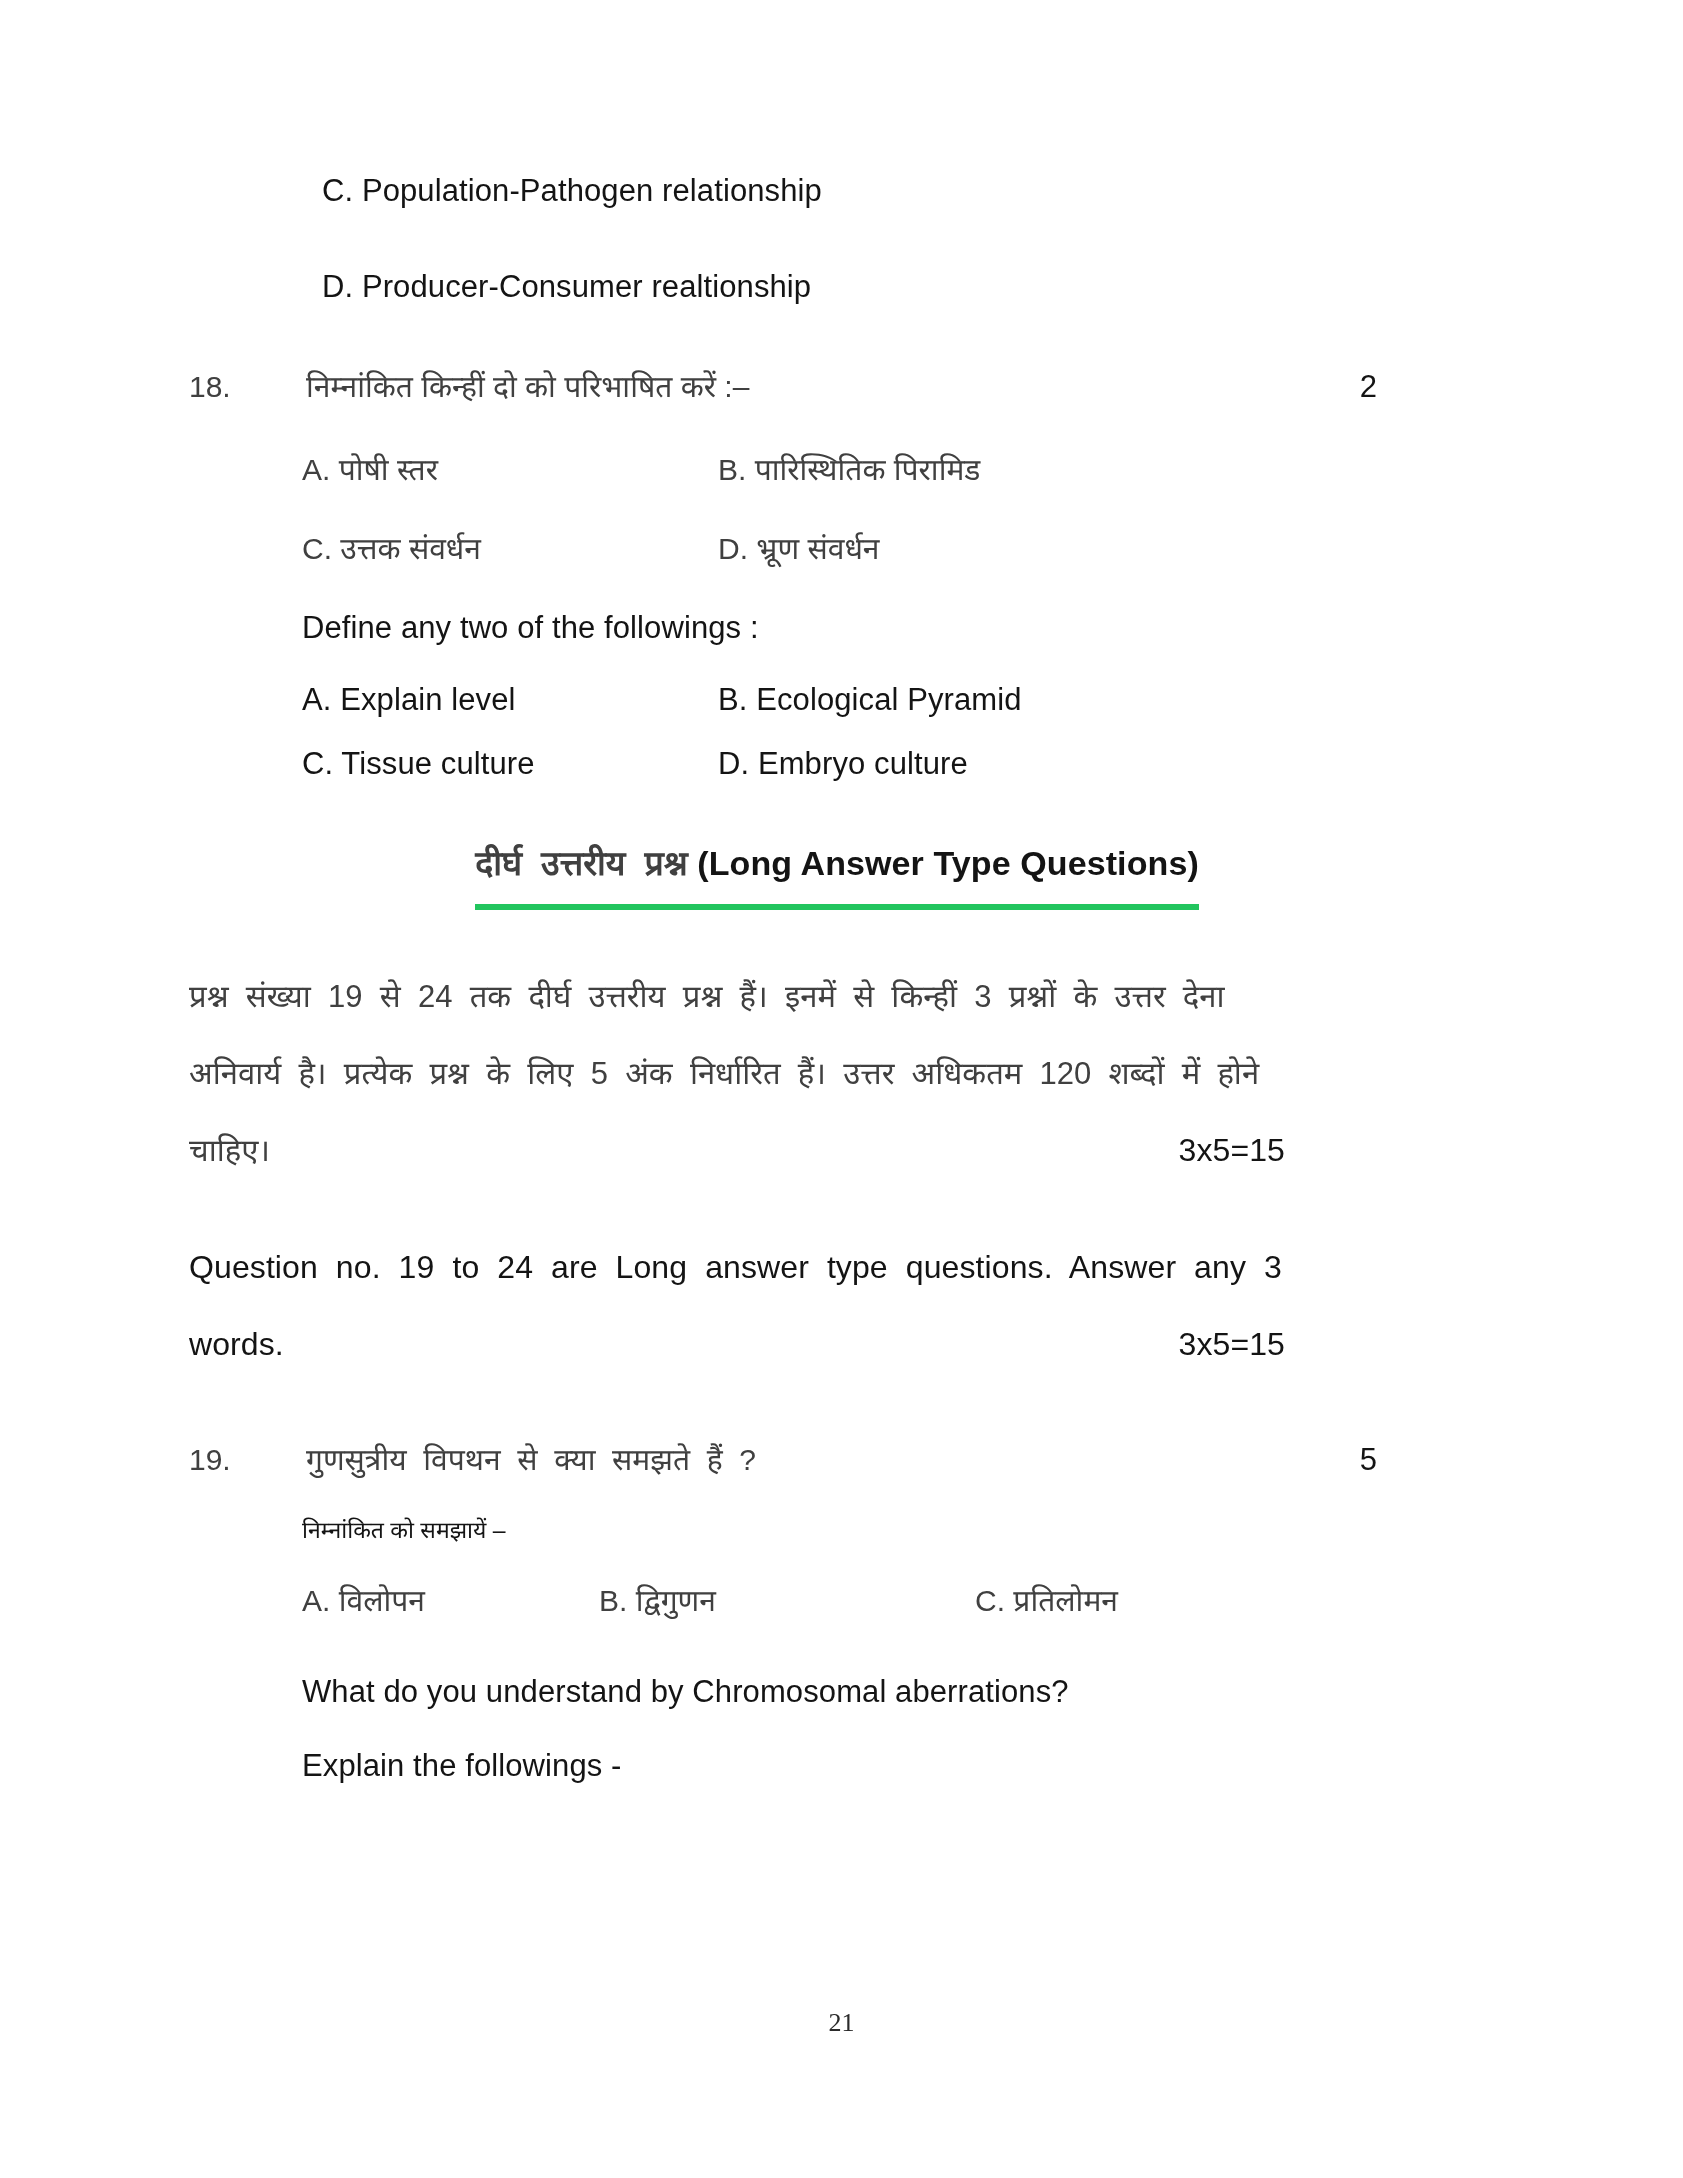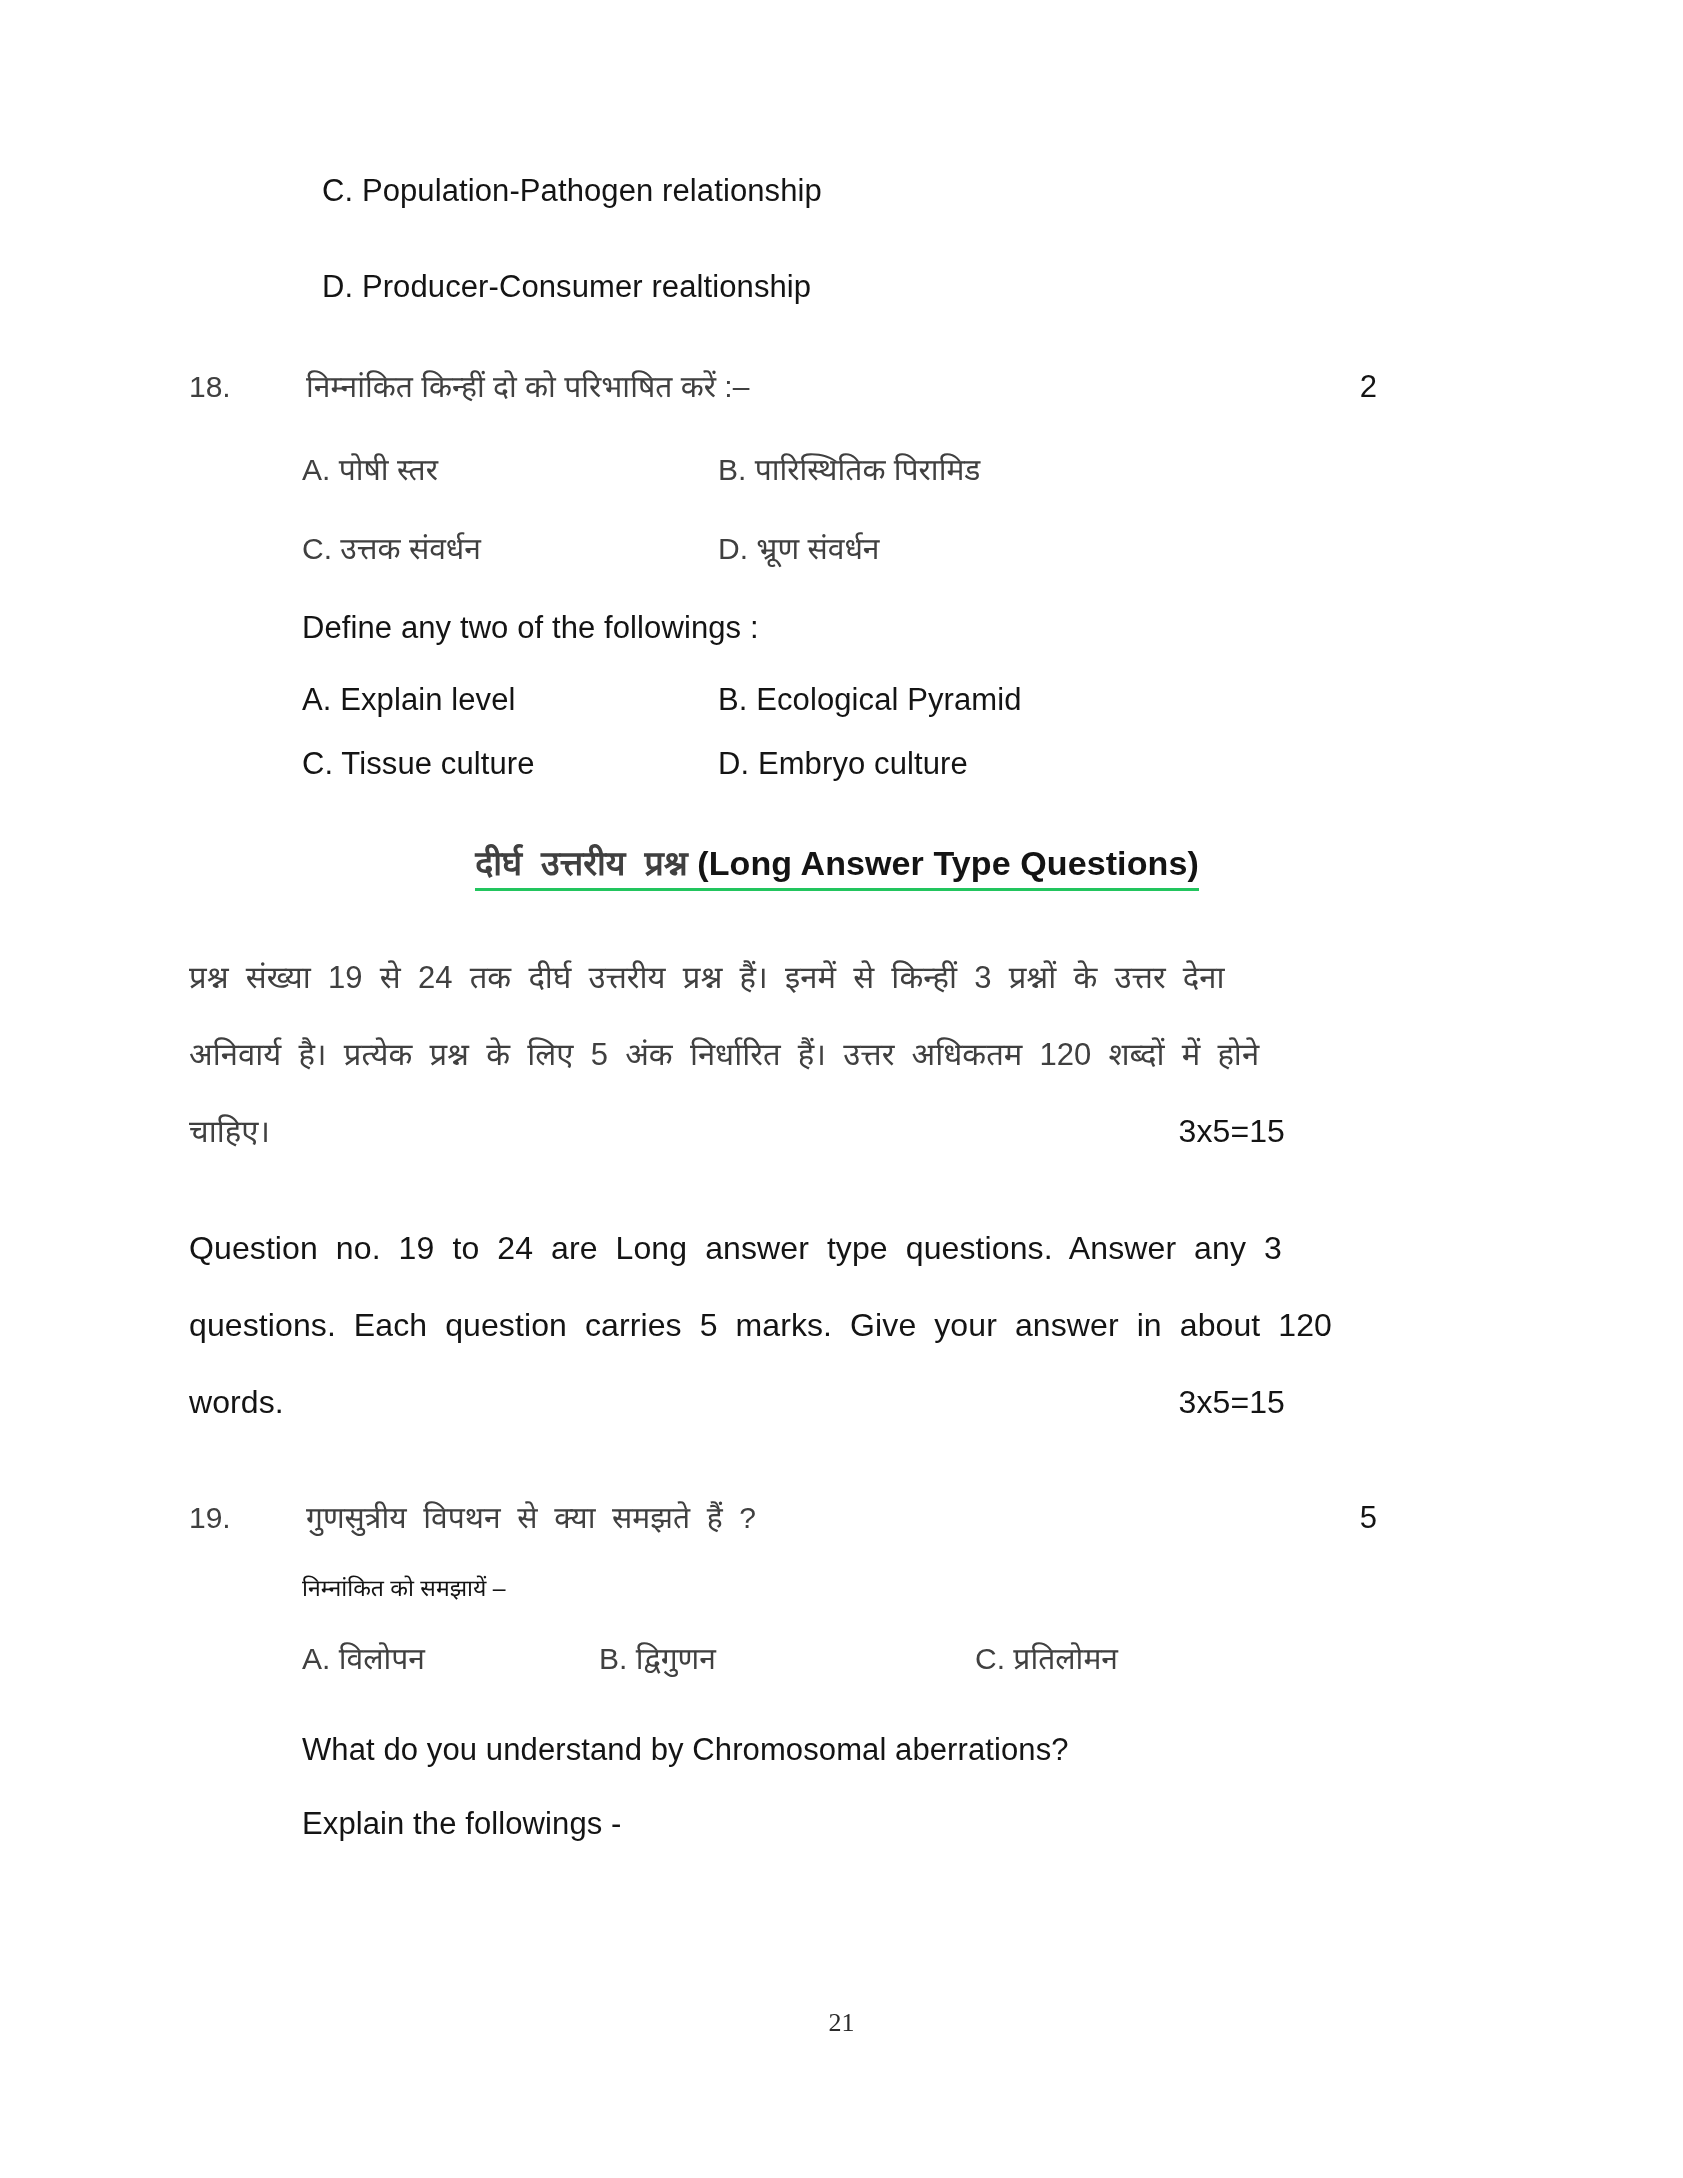--- a/index.html
+++ b/index.html
@@ -84,22 +84,22 @@
   }
   .para .ln > span:first-child { flex: 0 1 auto; }
 
   .heading {
     text-align: center;
     font-weight: bold;
     font-size: 34px;
     margin-top: 55px;
   }
   .heading .u {
-    border-bottom: 3px solid #22c55e;
-    padding-bottom: 3px;
+    border-bottom: 6px solid #22c55e;
+    padding-bottom: 19px;
     display: inline-block;
   }
 
   .small-hin {
     font-size: 23px;
     color: #141414;
   }
 
   .page-number {
     position: absolute;
@@ -180,23 +180,20 @@
         <span class="hin" style="font-size:31px;">चाहिए।</span>
         <span class="eng" style="font-size:32px; margin-right:87px;">3x5=15</span>
       </div>
     </div>
 
     <div class="para" style="margin-top:40px; margin-left:-59px; width:1183px;">
       <div class="ln">
         <span class="eng" style="font-size:32px;">Question  no.  19  to  24  are  Long  answer  type  questions.  Answer  any  3</span>
       </div>
       <div class="ln">
-        <span class="eng" style="font-size:32px;">questions.  Each  question  carries  5  marks.  Give  your  answer  in  about  120</span>
-      </div>
-      <div class="ln">
         <span class="eng" style="font-size:32px;">words.</span>
         <span class="eng" style="font-size:32px; margin-right:87px;">3x5=15</span>
       </div>
     </div>
 
     <div class="q-line" style="margin-top:55px; margin-left:-59px;">
       <span class="q-num hin">19.</span>
       <span class="q-body hin">गुणसुत्रीय  विपथन  से  क्या  समझते  हैं  ?</span>
       <span class="q-marks eng">5</span>
     </div>

